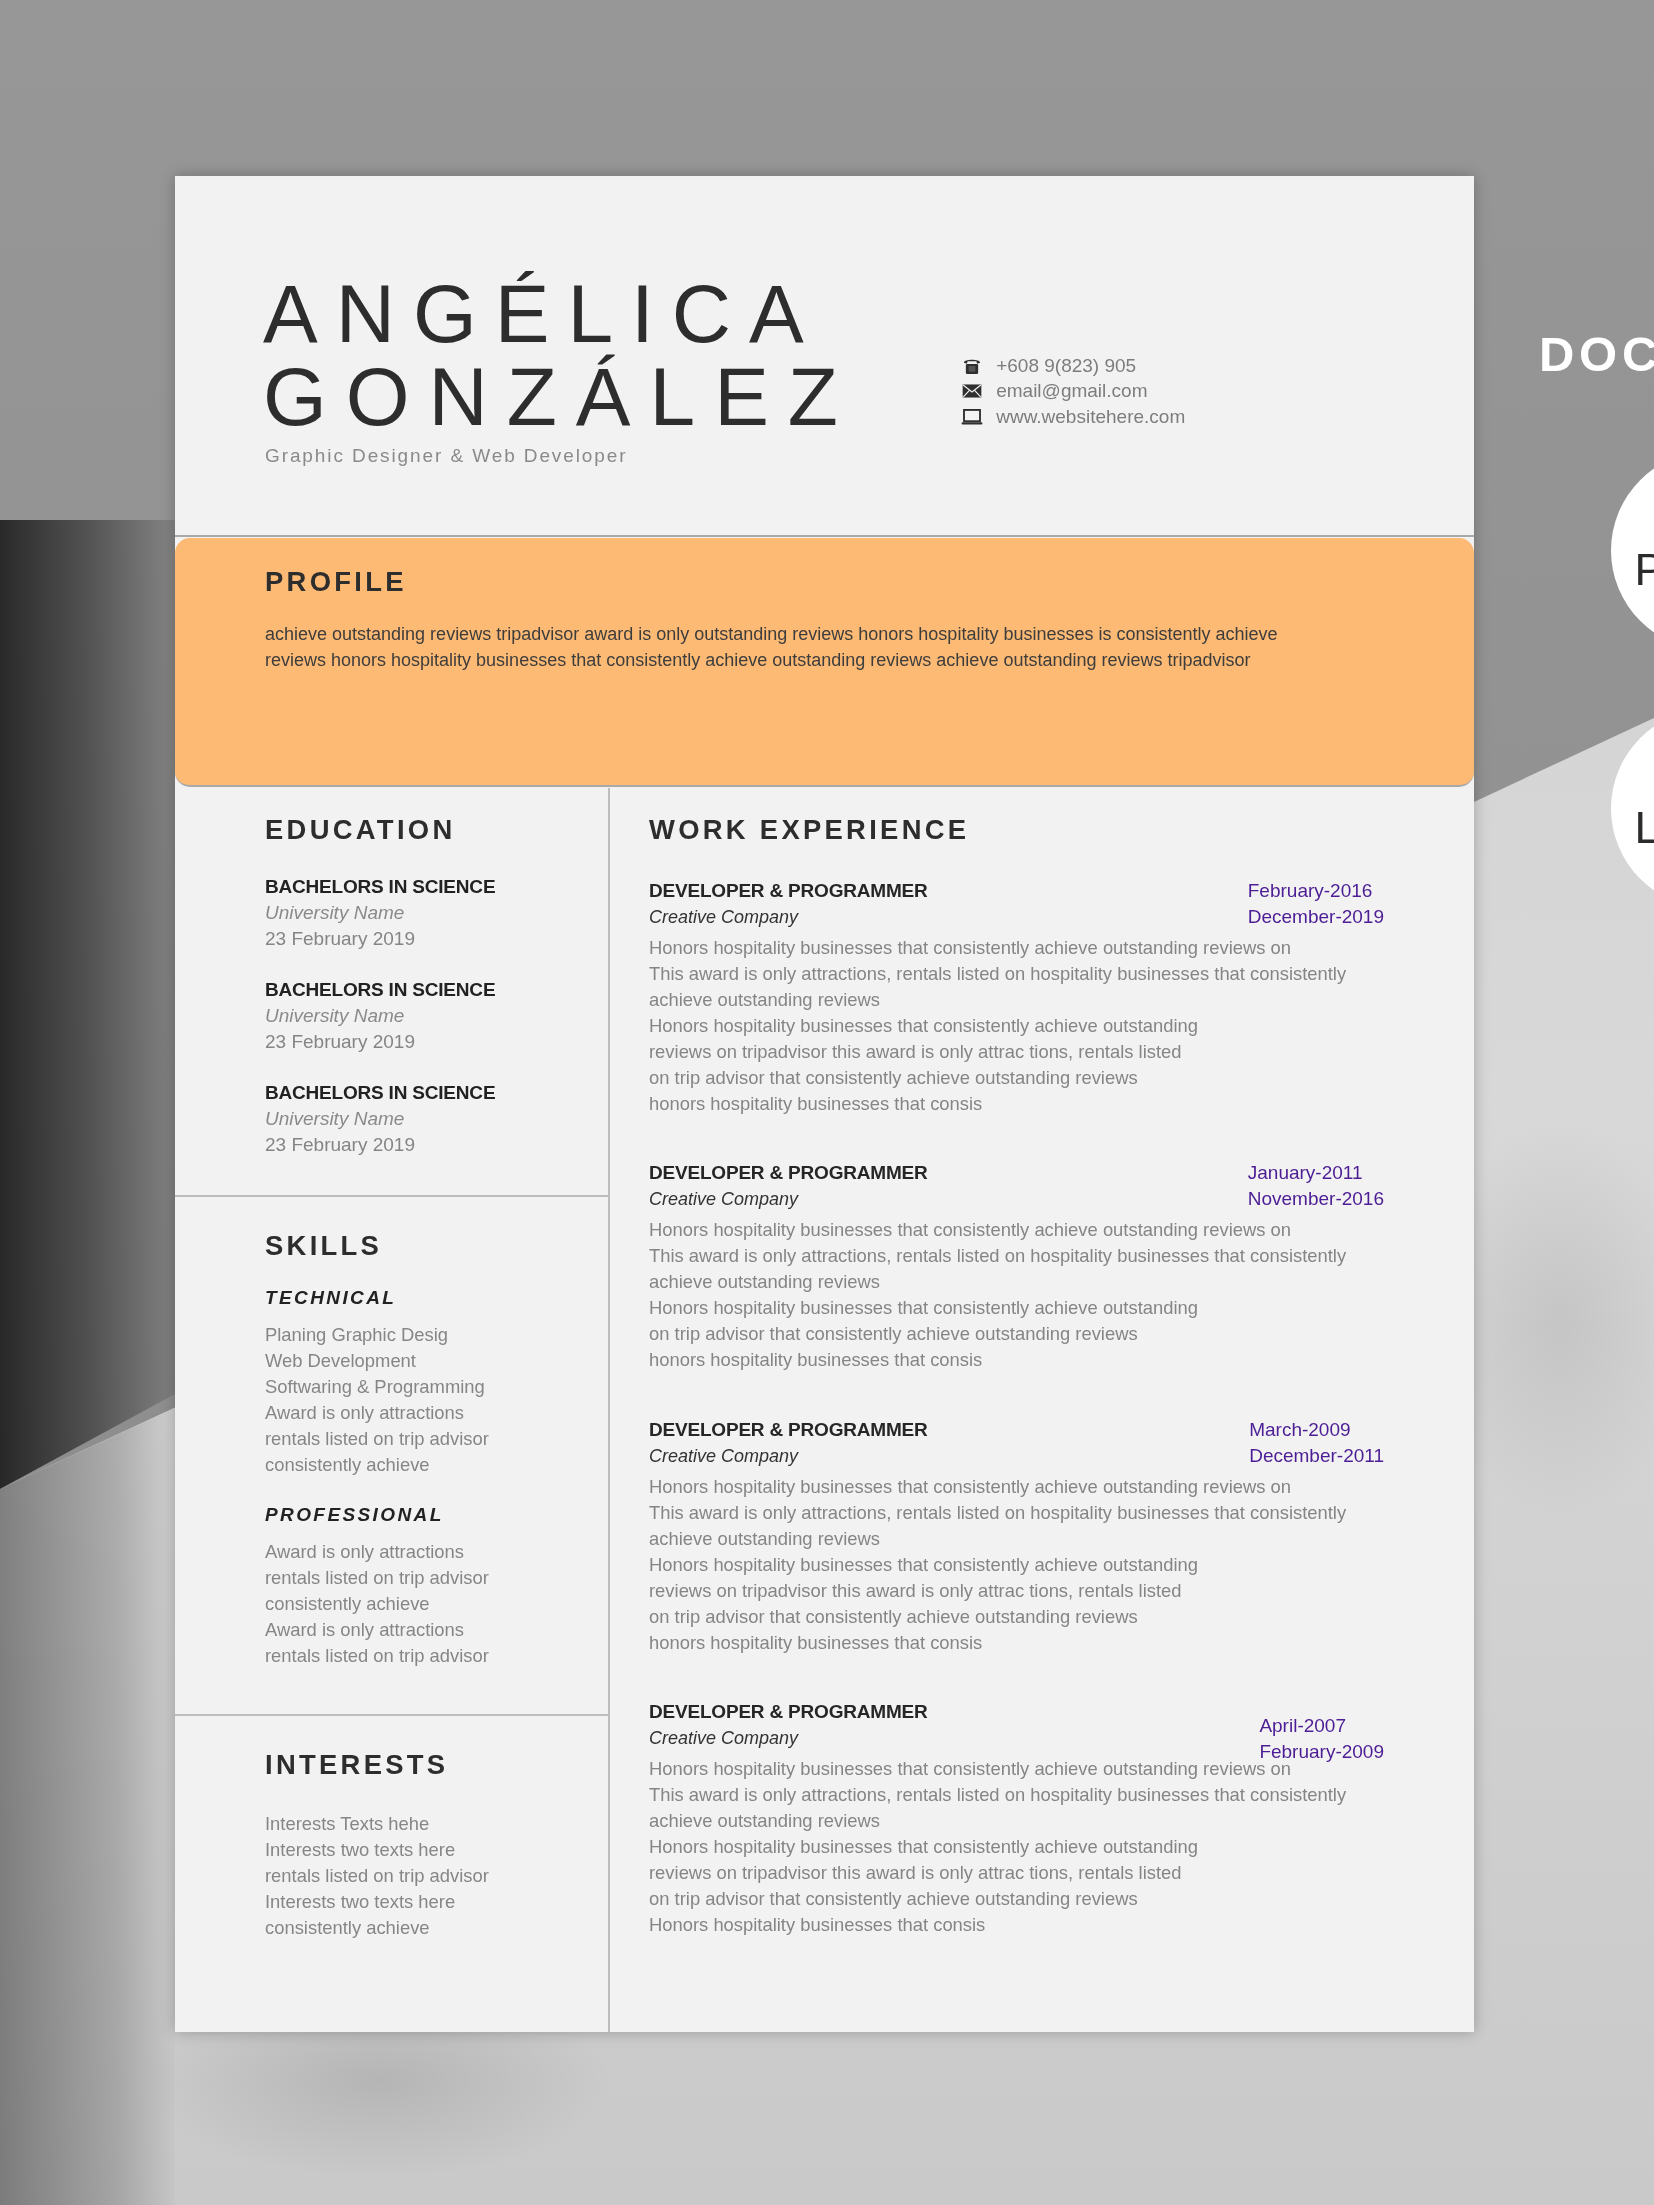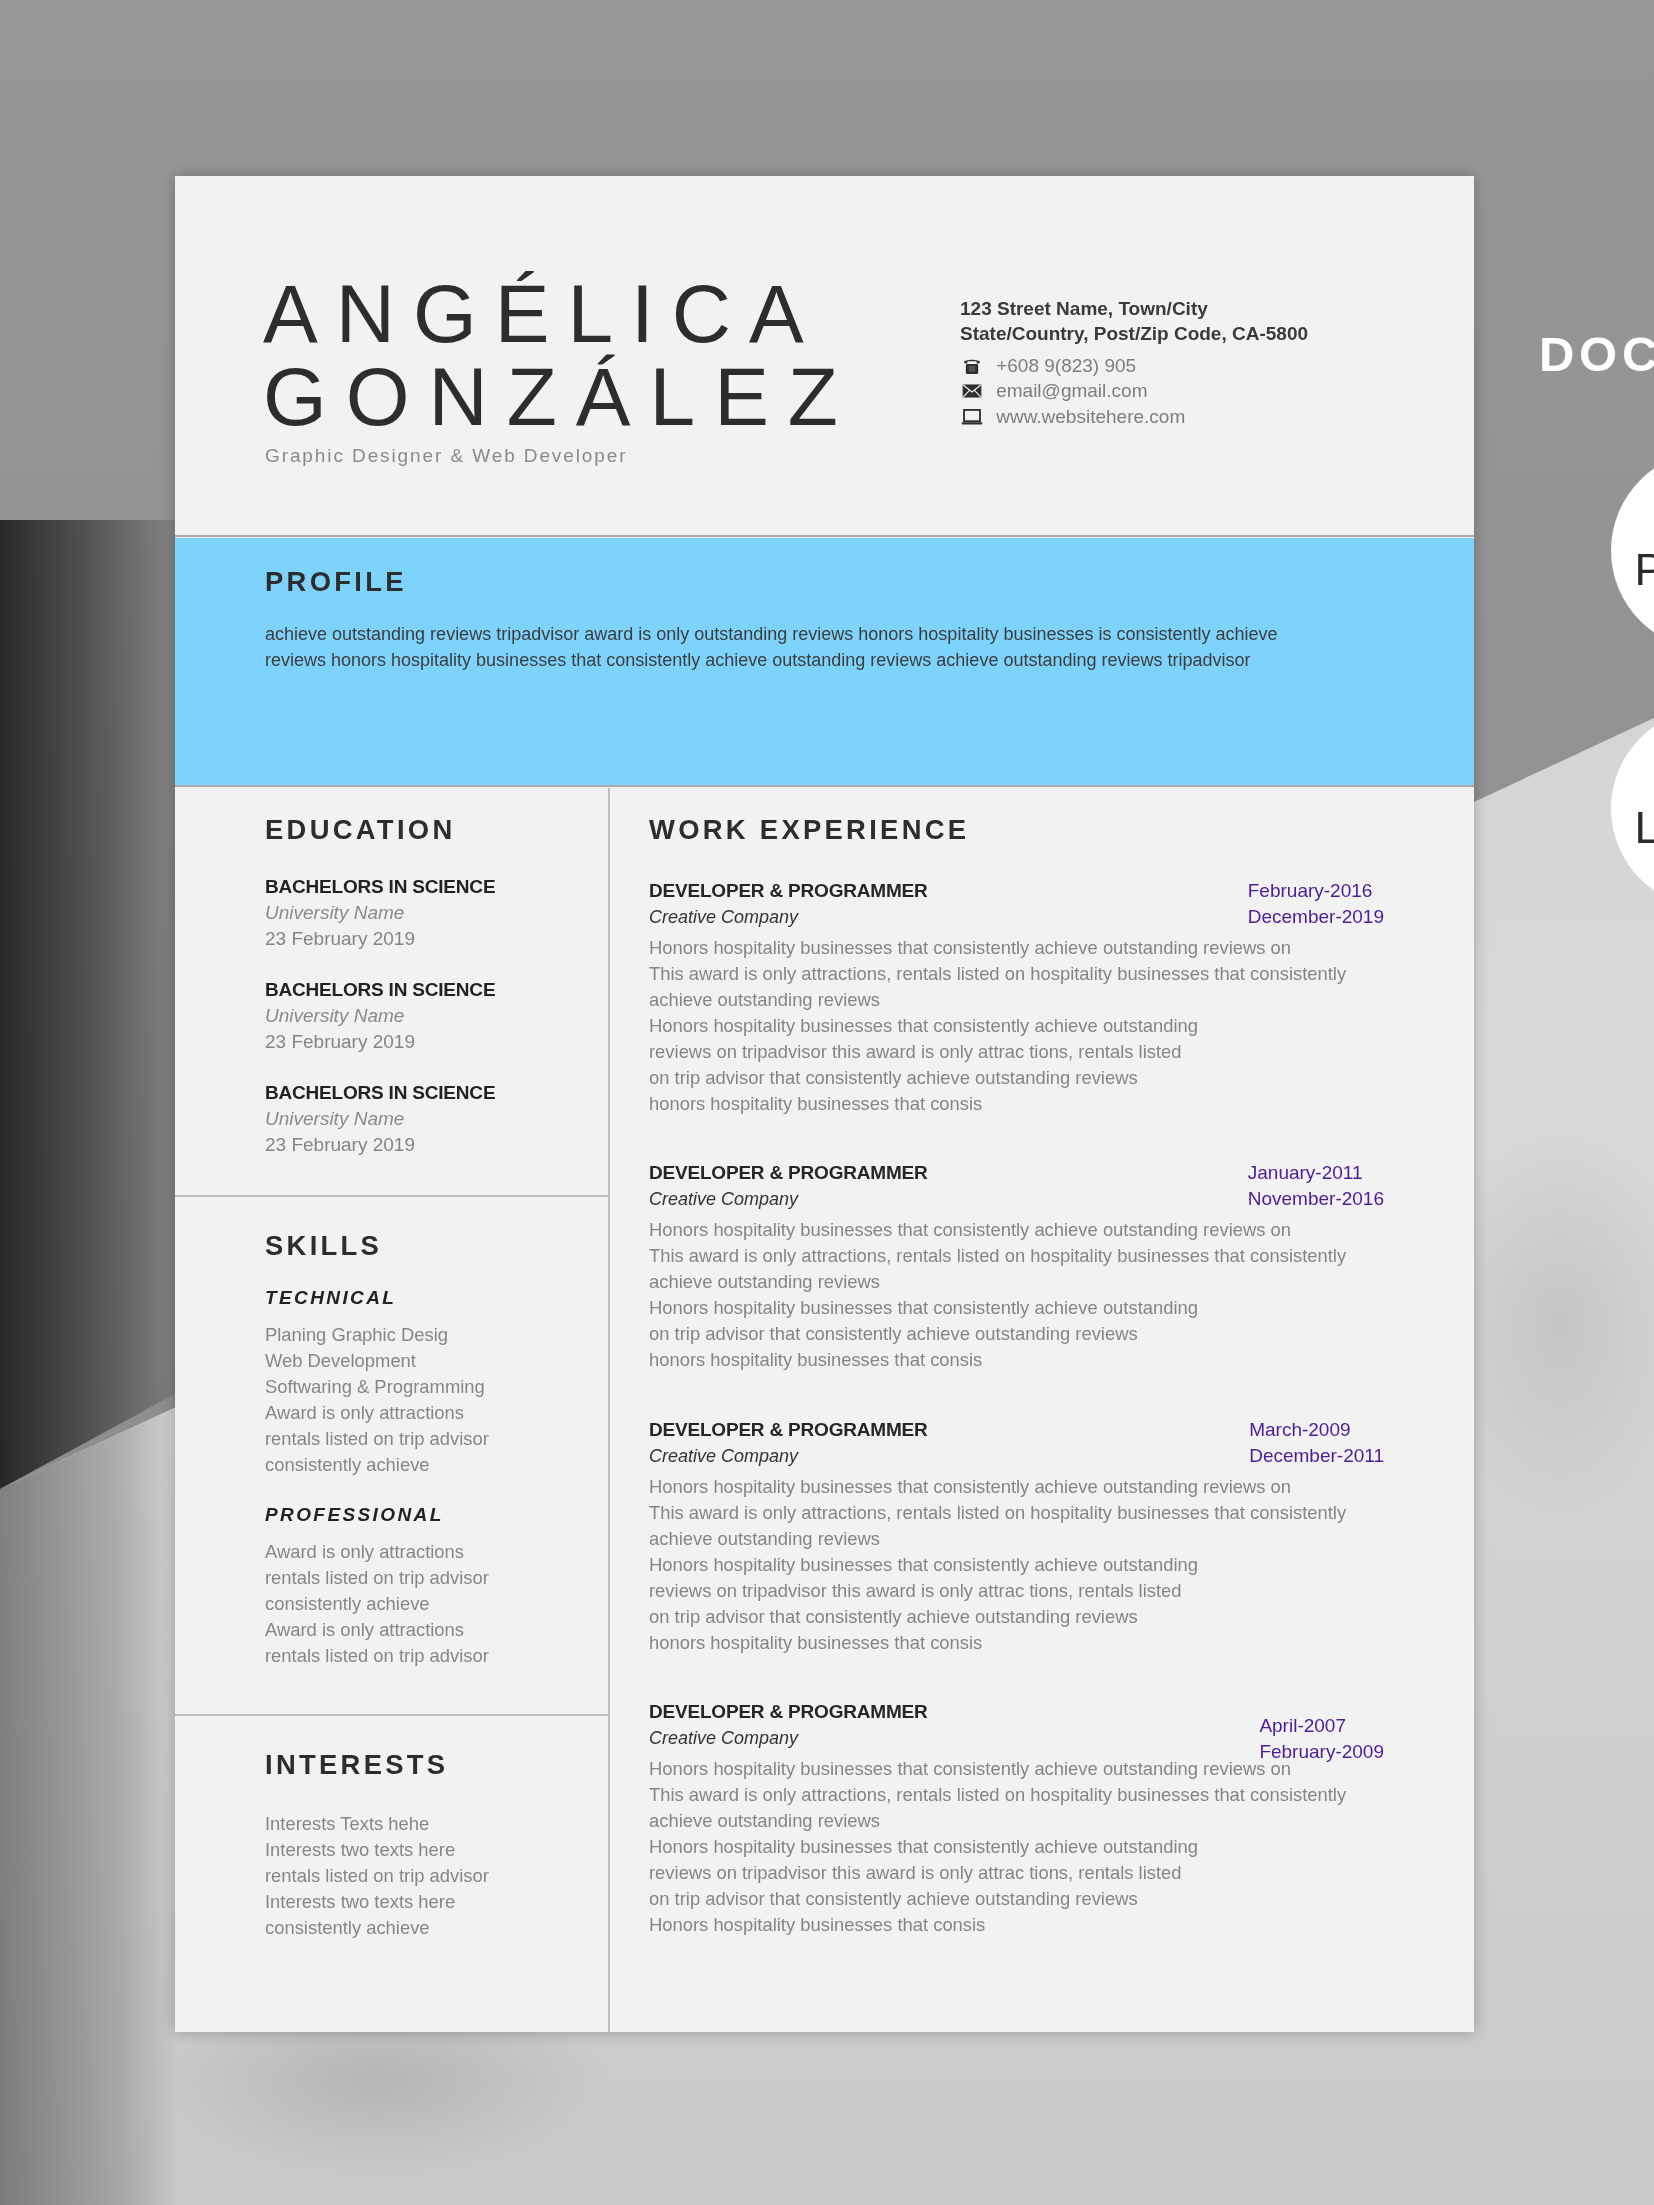--- a/index.html
+++ b/index.html
@@ -71,21 +71,21 @@
     position:absolute; left:785px; top:121px; font-size:19px; color:#3a3a3a;
     font-weight:bold; line-height:24.6px; white-space:nowrap;
   }
   .contact-list { position:absolute; left:785px; top:177px; }
   .contact-row { display:flex; align-items:center; height:25.5px; }
   .contact-row .ic { width:23px; height:19px; margin-right:13.2px; display:flex; align-items:center; justify-content:center; }
   .contact-row .txt { font-size:19px; color:#7d7d7d; white-space:nowrap; }
 
   .profile {
     position:absolute; left:0; top:362px; width:100%; height:247px;
-    background:#7dd3fc; border-bottom:2.8px solid #a9a9a9;
+    background:#fdba74; border-bottom:2.8px solid #a9a9a9;border-radius:15px;
   }
   .section-title {
     font-size:27.4px; font-weight:bold; letter-spacing:3.3px; color:#2d2d2d;
     line-height:1; white-space:nowrap;
   }
   .profile .section-title { position:absolute; left:90px; top:30px; }
   .profile-text {
     position:absolute; left:90px; top:83px; width:1101px;
     font-size:18px; line-height:26px; color:#3d3d3d;
   }
@@ -136,24 +136,20 @@
   <span>Lo</span>
 </div>
 
 <div class="page">
 
   <div class="header">
     <div class="name-first">ANGÉLICA</div>
     <div class="name-last">GONZÁLEZ</div>
     <div class="job-title">Graphic Designer &amp; Web Developer</div>
 
-    <div class="address">
-      <div>123 Street Name, Town/City</div>
-      <div>State/Country, Post/Zip Code, CA-5800</div>
-    </div>
 
     <div class="contact-list">
       <div class="contact-row">
         <span class="ic">
           <svg width="20" height="18" viewBox="0 0 42 38">
               <path d="M4 12 C4 4 38 4 38 12 L32 14 L30 9 L12 9 L10 14 Z" fill="#2f2f2f"></path>
               <rect x="8" y="15" width="26" height="21" rx="3" fill="#2f2f2f"></rect>
               <rect x="14" y="19" width="14" height="12" fill="#555"></rect>
             </svg>
         </span>

